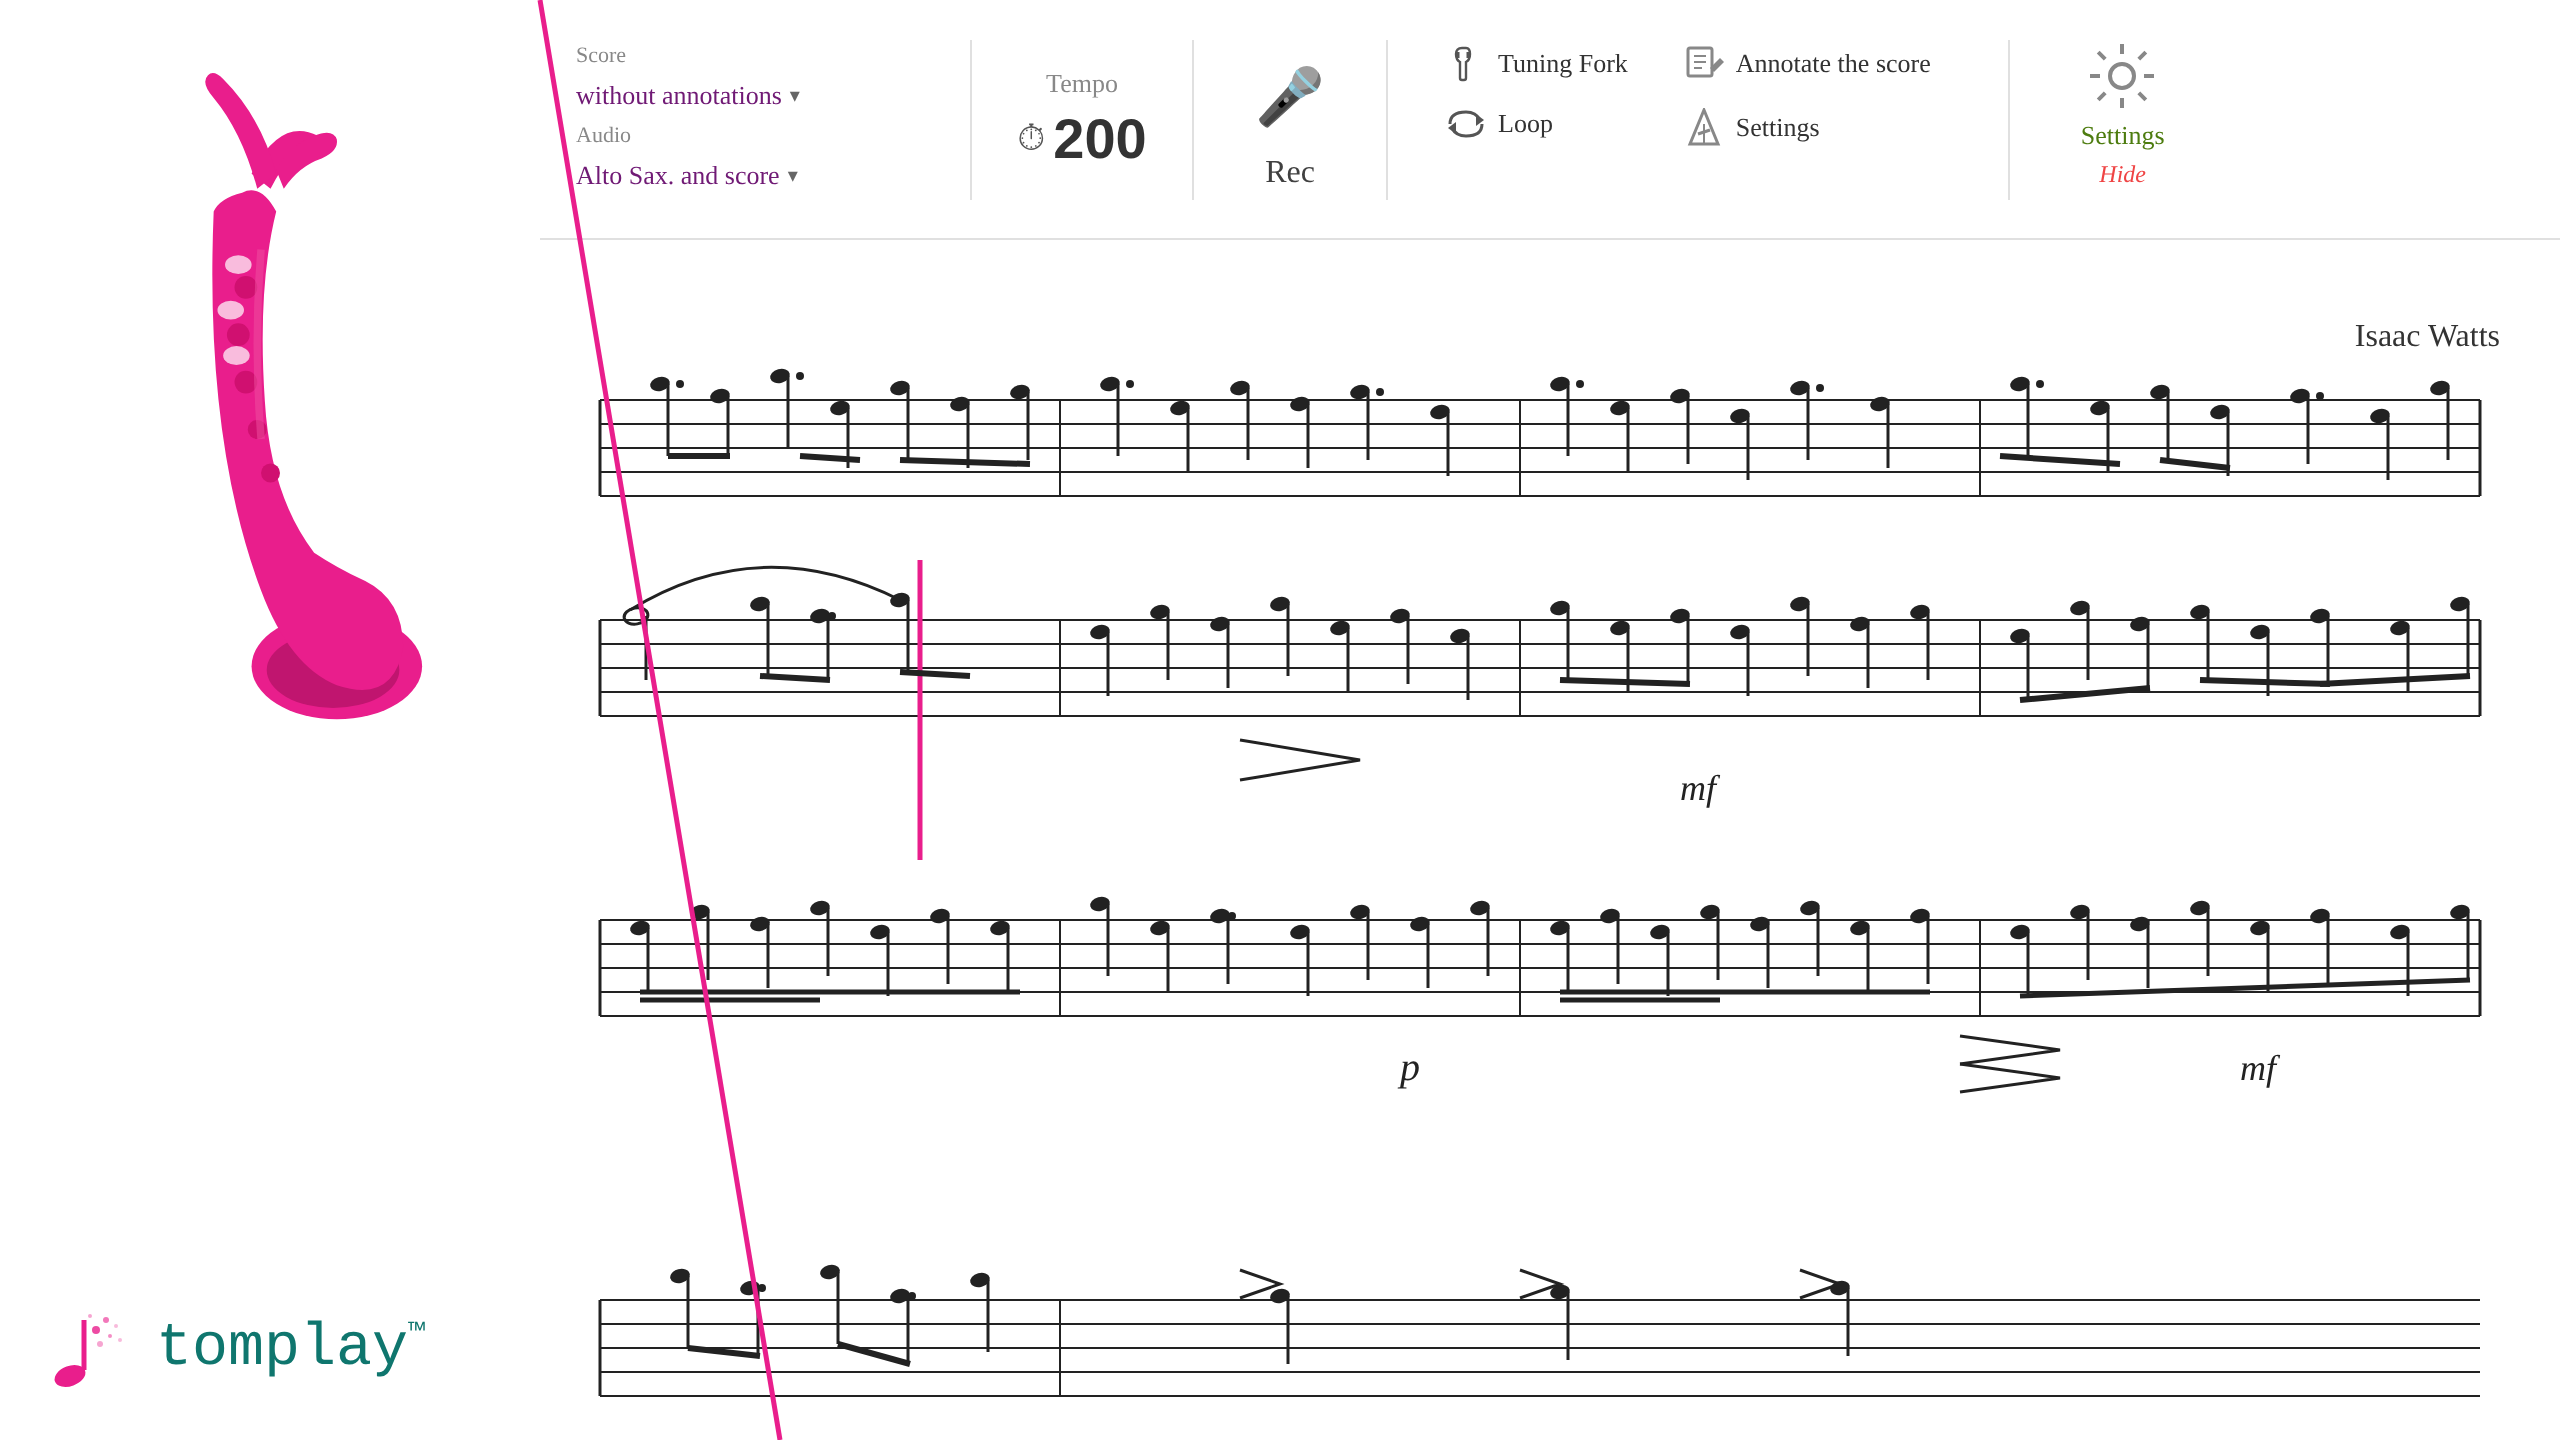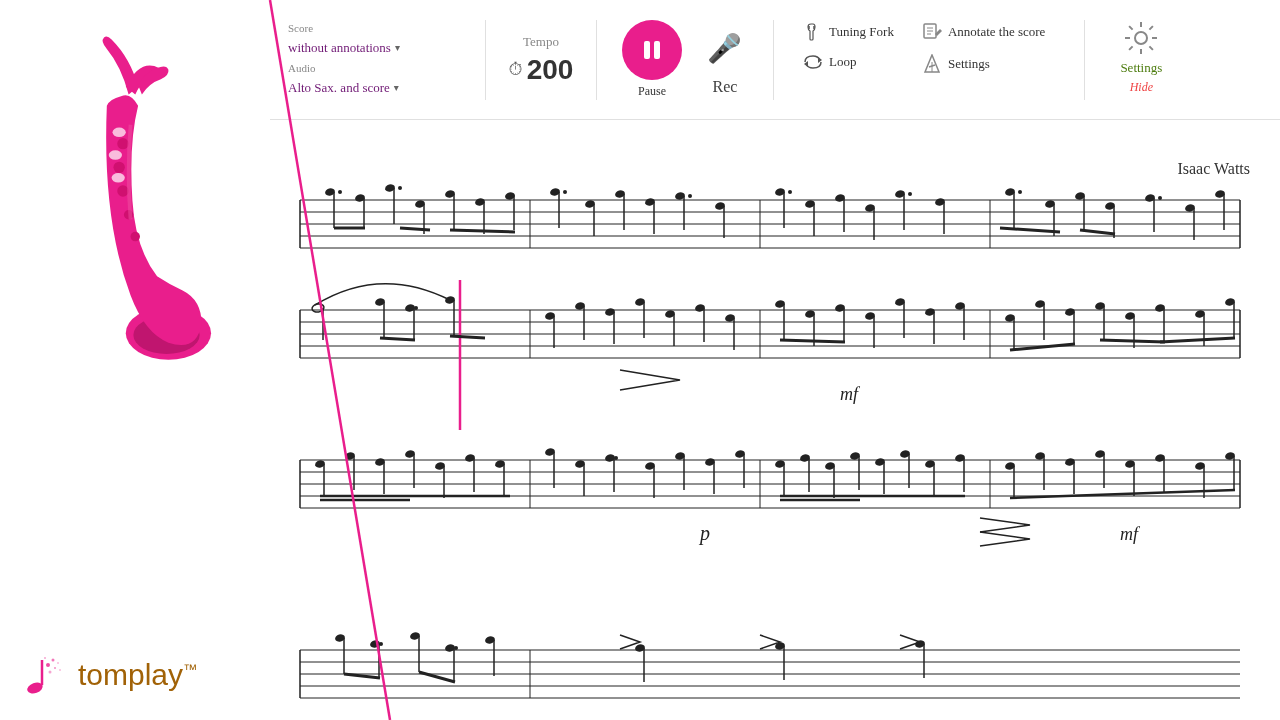--- a/index.html
+++ b/index.html
@@ -335,21 +335,21 @@
         <line x1="22" y1="35" x2="22" y2="10" stroke="#e91e8c" stroke-width="2.5"></line>
 
         <circle cx="28" cy="15" r="2" fill="#e91e8c" opacity="0.8"></circle>
         <circle cx="33" cy="10" r="1.5" fill="#e91e8c" opacity="0.6"></circle>
         <circle cx="35" cy="18" r="1" fill="#e91e8c" opacity="0.5"></circle>
         <circle cx="30" cy="22" r="1.5" fill="#e91e8c" opacity="0.4"></circle>
         <circle cx="38" cy="13" r="1" fill="#e91e8c" opacity="0.3"></circle>
         <circle cx="25" cy="8" r="1" fill="#e91e8c" opacity="0.4"></circle>
         <circle cx="40" cy="20" r="1" fill="#e91e8c" opacity="0.3"></circle>
       </svg>
-      <span style="font-size:30px;color:#a16207;font-family:Liberation Sans, sans-serif;font-weight:300;">
+      <span style="font-size:30px;color:#0f766e;font-family:Liberation Mono, monospace;font-weight:300;">
         <span>tomplay</span><span style="font-size:14px;vertical-align:super;">™</span>
       </span>
     </div>
   </div>
 </div>
 
 <svg id="diagonal-line" xmlns="http://www.w3.org/2000/svg" style="position:absolute;top:0;left:0;width:1280px;height:720px;pointer-events:none;z-index:10;">
   <line x1="270" y1="0" x2="390" y2="720" stroke="#e91e8c" stroke-width="2.5"></line>
 </svg>
 
@@ -379,29 +379,20 @@
     <div class="tempo-section">
       <div class="tempo-label">Tempo</div>
       <div class="tempo-value-row">
         <span class="tempo-icon">⏱</span>
         <span class="tempo-value">200</span>
       </div>
     </div>
 
     <div class="toolbar-divider"></div>
 
-    <div class="pause-group">
-      <button class="pause-btn">
-        <div class="pause-btn-icon">
-          <div class="pause-bar"></div>
-          <div class="pause-bar"></div>
-        </div>
-      </button>
-      <span class="pause-label">Pause</span>
-    </div>
 
     <div class="rec-group">
       <button class="rec-btn">
         <span class="mic-icon">🎤</span>
       </button>
       <span class="rec-label">Rec</span>
     </div>
 
     <div class="toolbar-divider"></div>
 

